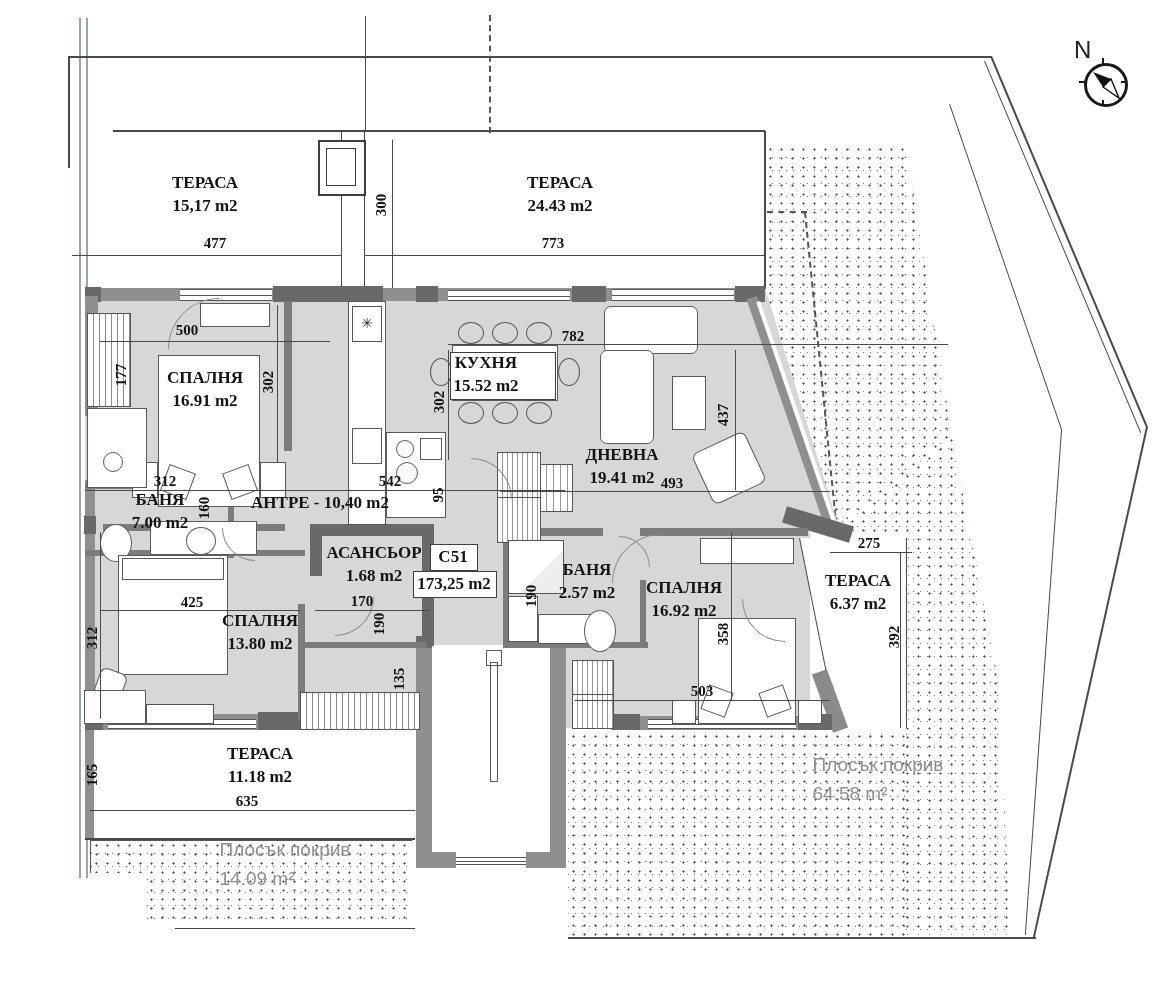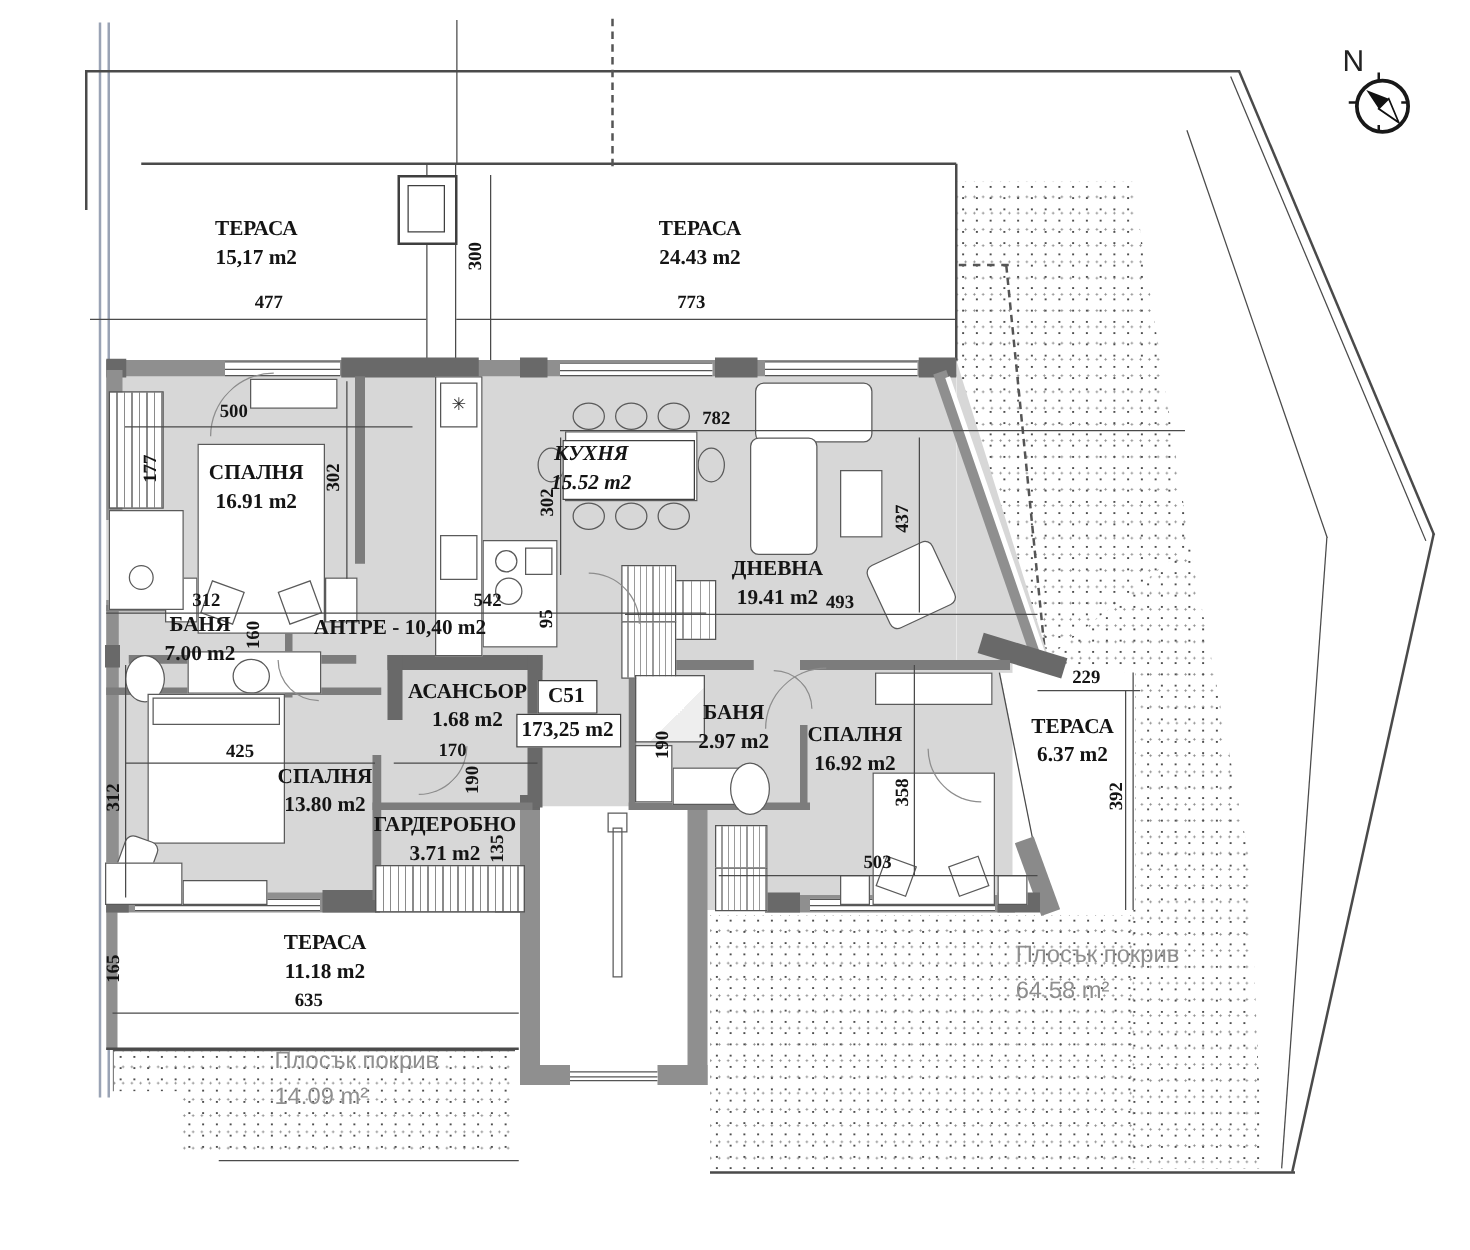--- a/index.html
+++ b/index.html
@@ -241,40 +241,40 @@
   <div class="dim" style="left:390px;top:481px;">542</div>
   <div class="dim v" style="left:438px;top:495px;">95</div>
   <div class="dim" style="left:192px;top:602px;">425</div>
   <div class="dim v" style="left:92px;top:638px;">312</div>
   <div class="dim" style="left:362px;top:601px;">170</div>
   <div class="dim v" style="left:379px;top:624px;">190</div>
   <div class="dim v" style="left:531px;top:596px;">190</div>
   <div class="dim v" style="left:399px;top:679px;">135</div>
   <div class="dim" style="left:702px;top:691px;">503</div>
   <div class="dim v" style="left:723px;top:634px;">358</div>
-  <div class="dim" style="left:869px;top:543px;">229</div>
+  <div class="dim" style="left:869px;top:543px;">275</div>
   <div class="dim v" style="left:894px;top:637px;">392</div>
   <div class="dim" style="left:247px;top:801px;text-align:right;">635</div>
   <div class="dim v" style="left:92px;top:775px;">165</div>
   <div class="dim v" style="left:121px;top:375px;">177</div>
 
   <div class="rlabel" style="left:205px;top:195px;">
     <div>ТЕРАСА</div>
     <div>15,17 m2</div>
   </div>
   <div class="rlabel" style="left:560px;top:195px;">
     <div>ТЕРАСА</div>
     <div>24.43 m2</div>
   </div>
   <div class="rlabel" style="left:205px;top:390px;">
     <div>СПАЛНЯ</div>
     <div>16.91 m2</div>
   </div>
   <div class="abs box" style="left:450px;top:352px;width:104px;height:46px;"></div>
-  <div class="rlabel" style="left:473px;top:375px;font-style:italic;">
+  <div class="rlabel" style="left:486px;top:375px;">
     <div>КУХНЯ</div>
     <div>15.52 m2</div>
   </div>
   <div class="rlabel" style="left:622px;top:467px;">
     <div>ДНЕВНА</div>
     <div>19.41 m2</div>
   </div>
   <div class="rlabel" style="left:160px;top:512px;">
     <div>БАНЯ</div>
     <div>7.00 m2</div>
@@ -285,37 +285,33 @@
   <div class="rlabel" style="left:374px;top:565px;">
     <div>АСАНСЬОР</div>
     <div>1.68 m2</div>
   </div>
   <div class="abs box" style="left:430px;top:544px;width:46px;height:25px;"></div>
   <div class="rlabel" style="left:453px;top:557px;">C51</div>
   <div class="abs box" style="left:413px;top:571px;width:82px;height:25px;"></div>
   <div class="rlabel" style="left:454px;top:584px;">173,25 m2</div>
   <div class="rlabel" style="left:587px;top:582px;">
     <div>БАНЯ</div>
-    <div>2.97 m2</div>
+    <div>2.57 m2</div>
   </div>
   <div class="rlabel" style="left:684px;top:600px;">
     <div>СПАЛНЯ</div>
     <div>16.92 m2</div>
   </div>
   <div class="rlabel" style="left:858px;top:593px;">
     <div>ТЕРАСА</div>
     <div>6.37 m2</div>
   </div>
   <div class="rlabel" style="left:260px;top:633px;">
     <div>СПАЛНЯ</div>
     <div>13.80 m2</div>
-  </div>
-  <div class="rlabel" style="left:356px;top:672px;">
-    <div>ГАРДЕРОБНО</div>
-    <div>3.71 m2</div>
   </div>
   <div class="rlabel" style="left:260px;top:766px;">
     <div>ТЕРАСА</div>
     <div>11.18 m2</div>
   </div>
 
   <div class="roof-label" style="left:285px;top:864px;">
     <div>Плосък покрив</div>
     <div>14.09 m²</div>
   </div>

